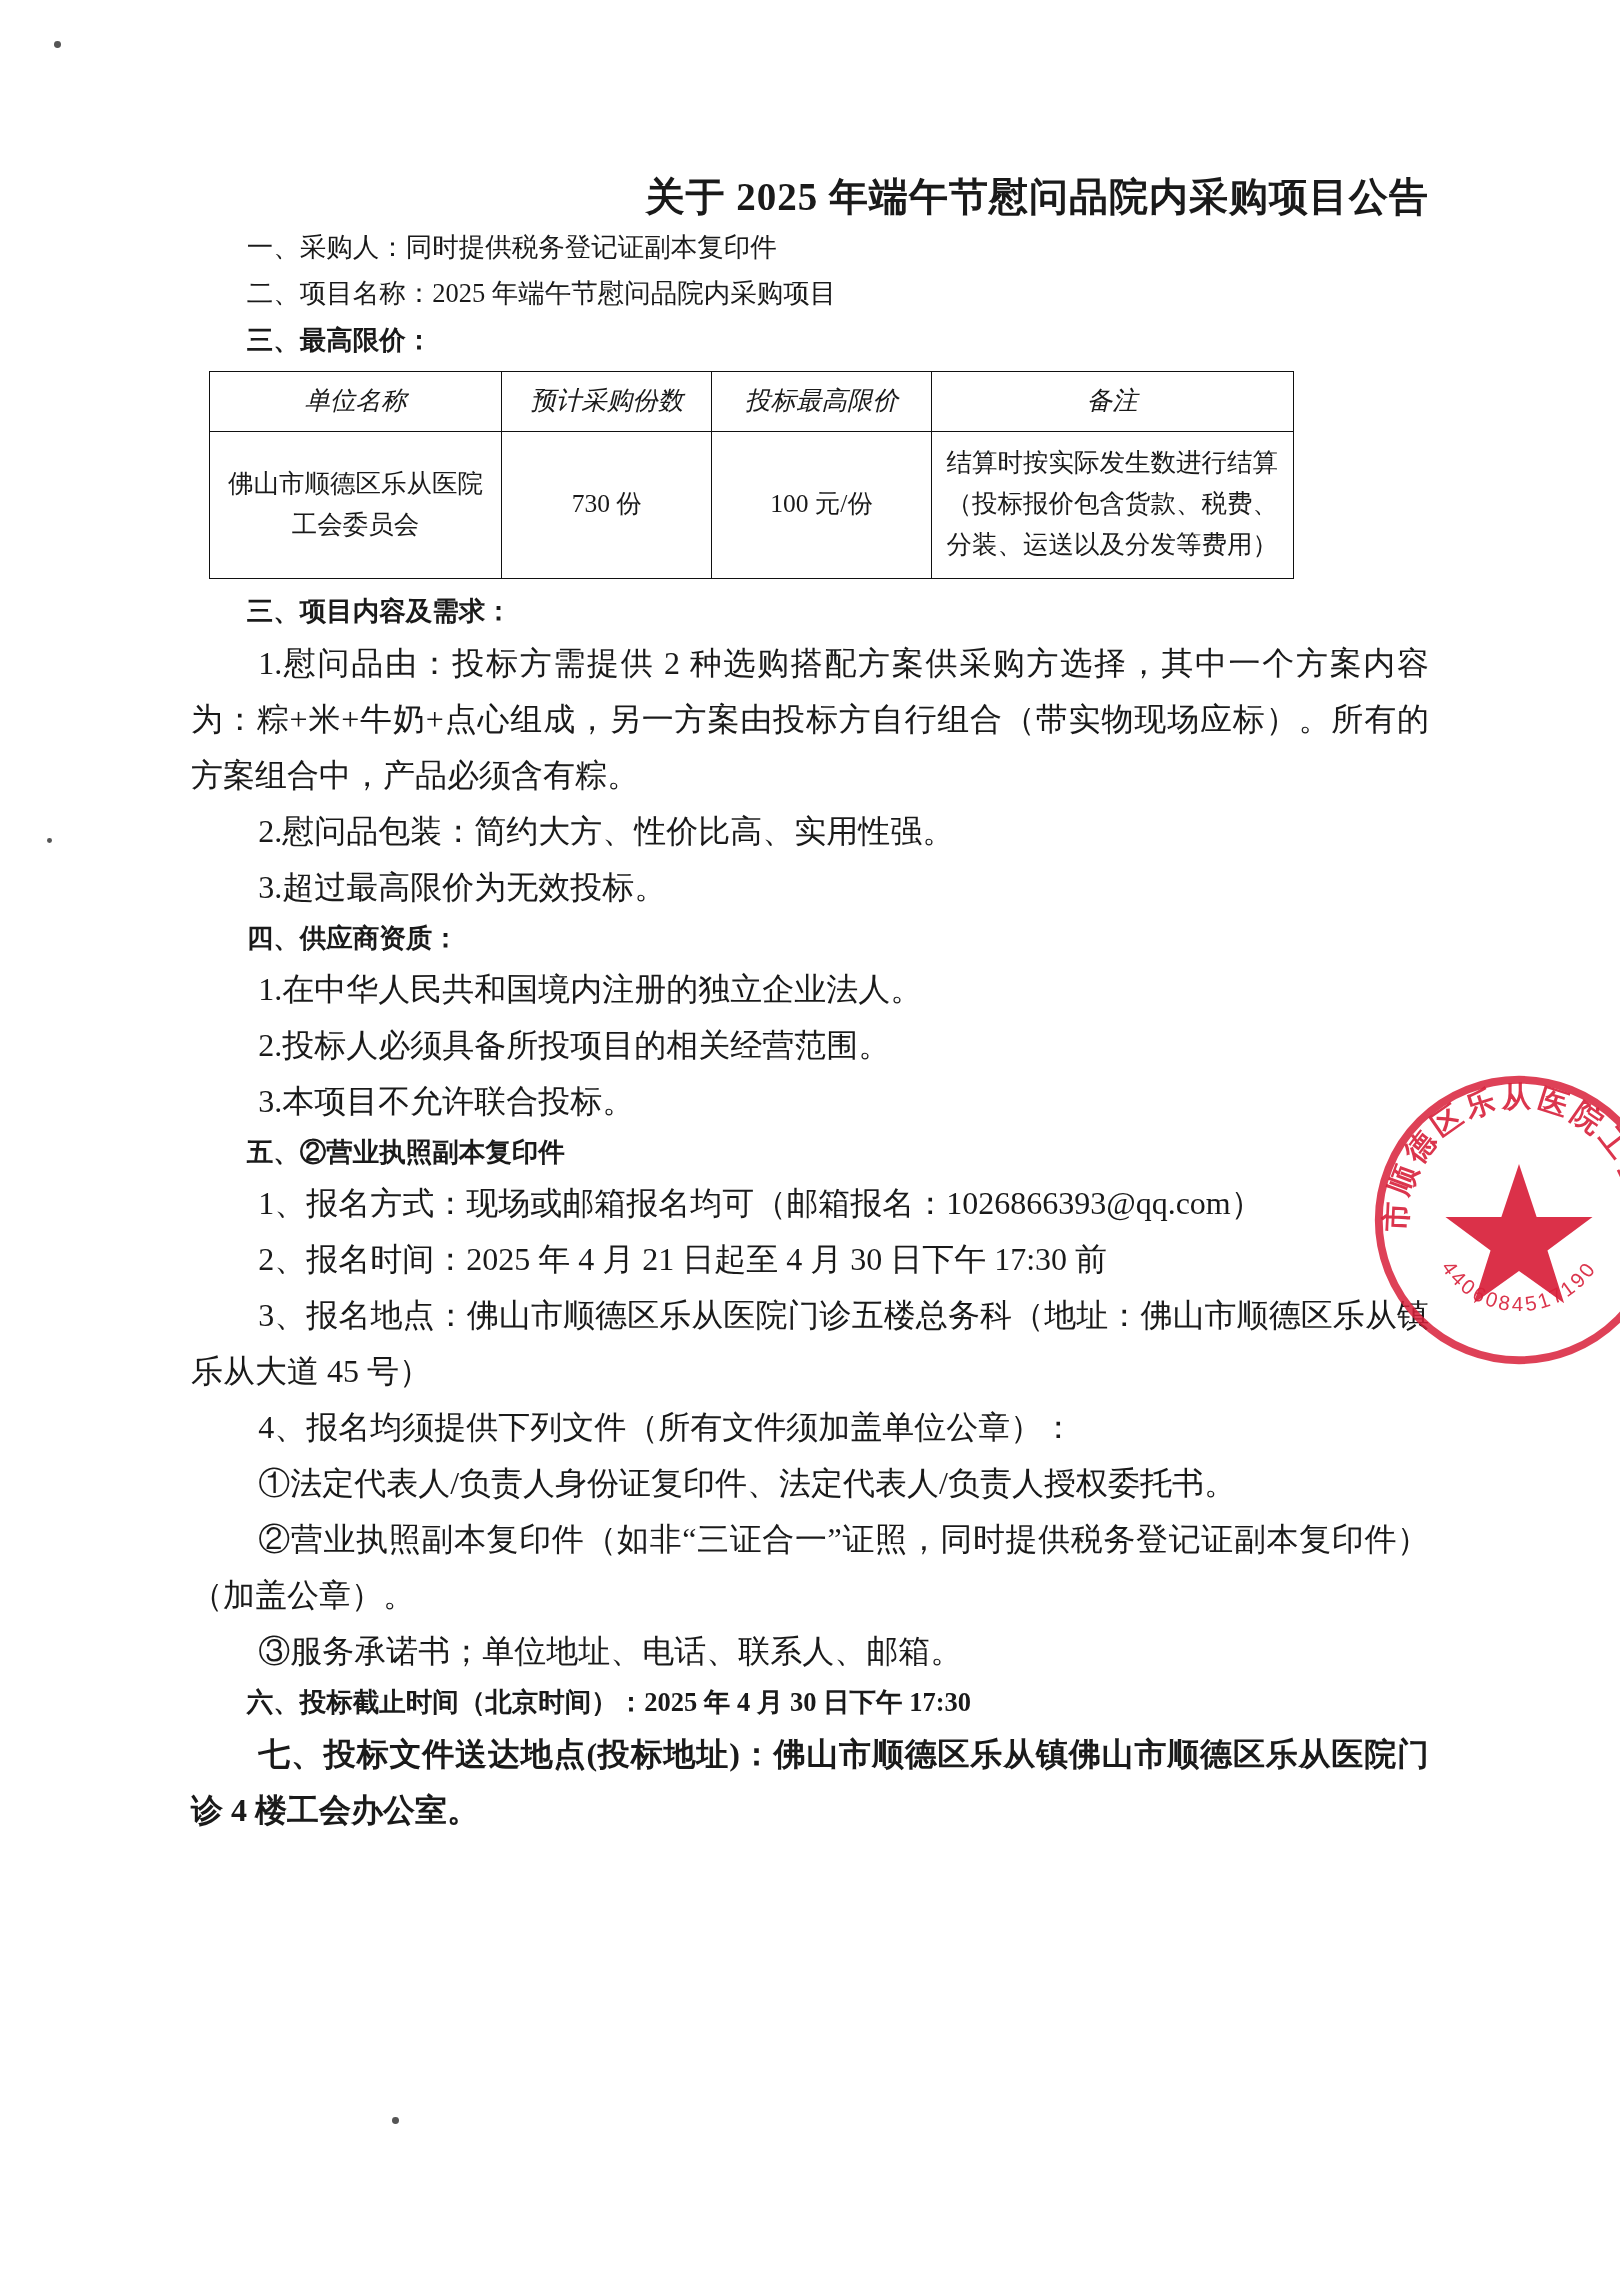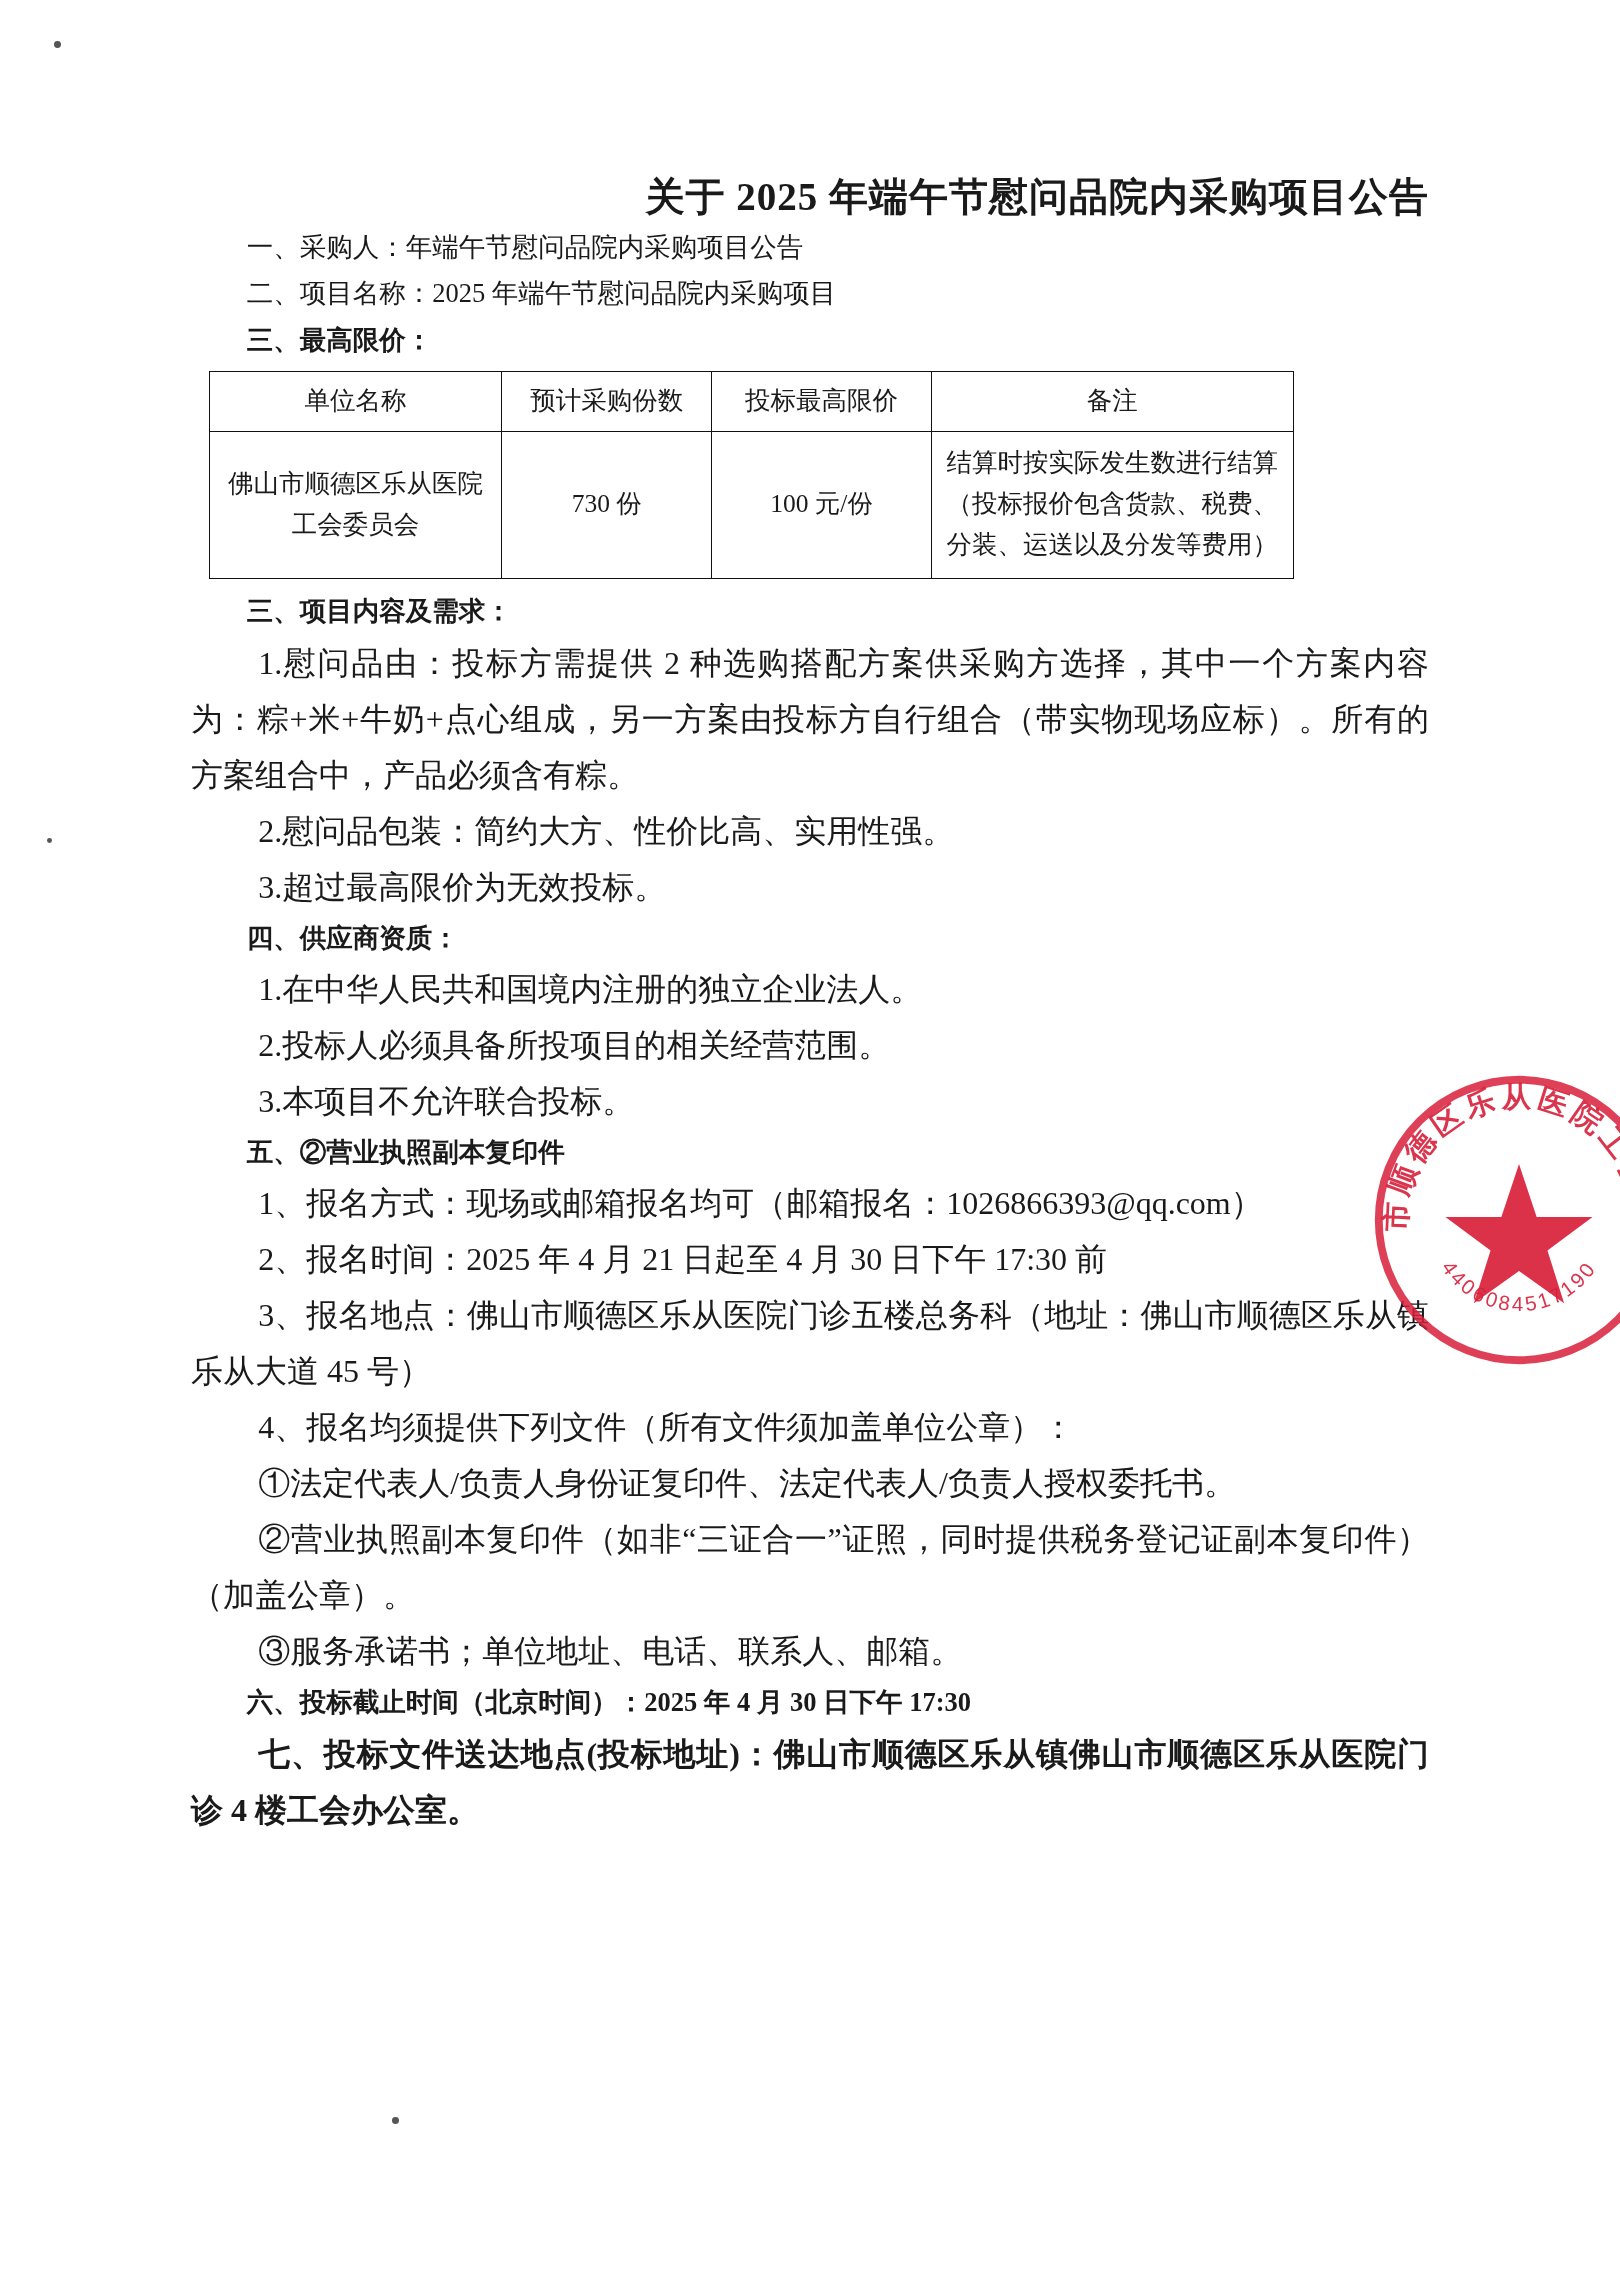--- a/index.html
+++ b/index.html
@@ -83,20 +83,21 @@
     text-align: center;
     vertical-align: middle;
     font-size: 25.5px;
     font-weight: normal;
     padding: 9.8px 5.9px;
     line-height: 1.6;
   }
   table.limit-table thead td {
     height: 43px;
     padding: 7.8px 3.9px;
+    font-style: italic;
   }
   .col1 { width: 284px; }
   .col2 { width: 201px; }
   .col3 { width: 211px; }
   .col4 { width: 353px; }
   .cell-note {
     text-align: center;
     line-height: 1.65;
     padding: 11.8px 13.7px !important;
   }
@@ -122,21 +123,21 @@
 
 <div class="page">
 
   <div class="speck" id="speck-top-left"></div>
   <div class="speck" id="speck-mid-left"></div>
   <div class="speck" id="speck-bottom"></div>
 
   <h1 class="doc-title">关于 2025 年端午节慰问品院内采购项目公告</h1>
 
 
-  <p class="list-line">一、采购人：年端午节慰问品院内采购项目公告</p>
+  <p class="list-line">一、采购人：同时提供税务登记证副本复印件</p>
   <p class="list-line">二、项目名称：2025 年端午节慰问品院内采购项目</p>
   <p class="heading-line">三、最高限价：</p>
 
   <table class="limit-table">
     <thead>
       <tr>
         <td class="col1">单位名称</td>
         <td class="col2">预计采购份数</td>
         <td class="col3 th-highlight">投标最高限价</td>
         <td class="col4">备注</td>

